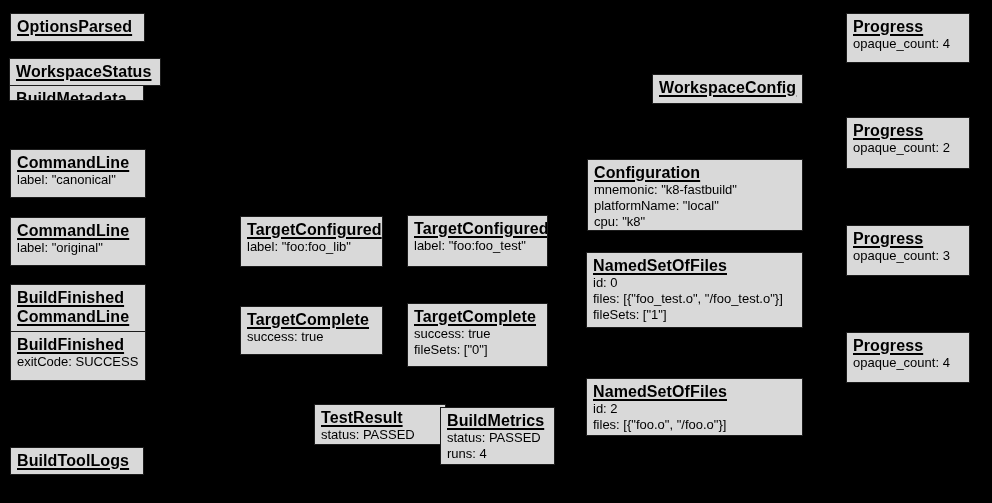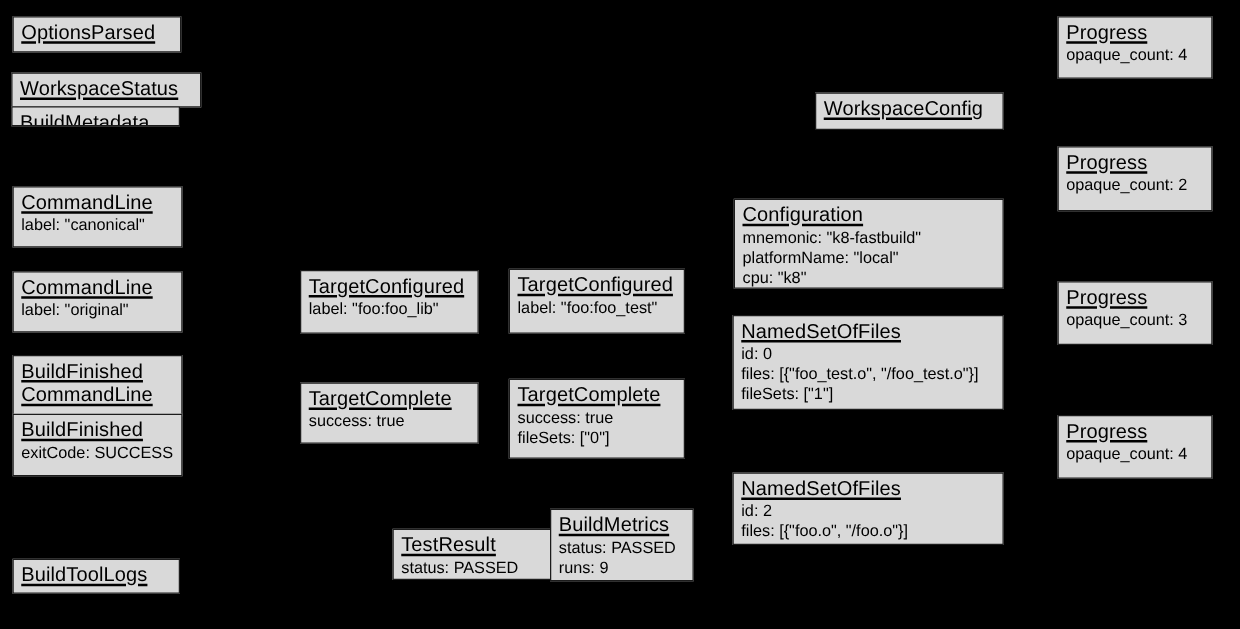--- a/index.html
+++ b/index.html
@@ -19,21 +19,21 @@
     position: absolute;
     box-sizing: border-box;
     background: #d9d9d9;
     border: 1px solid #1c1c1c;
     padding: 3px 6px 2px 6px;
     color: #000;
     overflow: hidden;
   }
   .node-title {
     font-size: 16px;
-    font-weight: normal;
+    font-weight: bold;
     line-height: 19px;
     text-decoration: underline;
     text-decoration-thickness: 2px;
     text-underline-offset: 2px;
     letter-spacing: 0.1px;
   }
   .node-line {
     font-size: 13px;
     line-height: 16px;
     white-space: nowrap;
@@ -97,29 +97,29 @@
     <div class="node-title">TargetComplete</div>
     <div class="node-line">success: true</div>
   </div>
 
   <div class="node" style="left:407px;top:303px;width:141px;height:64px">
     <div class="node-title">TargetComplete</div>
     <div class="node-line">success: true</div>
     <div class="node-line">fileSets: ["0"]</div>
   </div>
 
-  <div class="node" style="left:314px;top:423px;width:132px;height:41px">
+  <div class="node" style="left:314px;top:404px;width:132px;height:41px">
     <div class="node-title">TestResult</div>
     <div class="node-line">status: PASSED</div>
   </div>
 
   <div class="node" style="left:440px;top:407px;width:115px;height:58px">
     <div class="node-title">BuildMetrics</div>
     <div class="node-line">status: PASSED</div>
-    <div class="node-line">runs: 9</div>
+    <div class="node-line">runs: 4</div>
   </div>
 
   <div class="node" style="left:652px;top:74px;width:151px;height:30px">
     <div class="node-title">WorkspaceConfig</div>
   </div>
 
   <div class="node" style="left:587px;top:159px;width:216px;height:72px">
     <div class="node-title">Configuration</div>
     <div class="node-line">mnemonic: "k8-fastbuild"</div>
     <div class="node-line">platformName: "local"</div>

